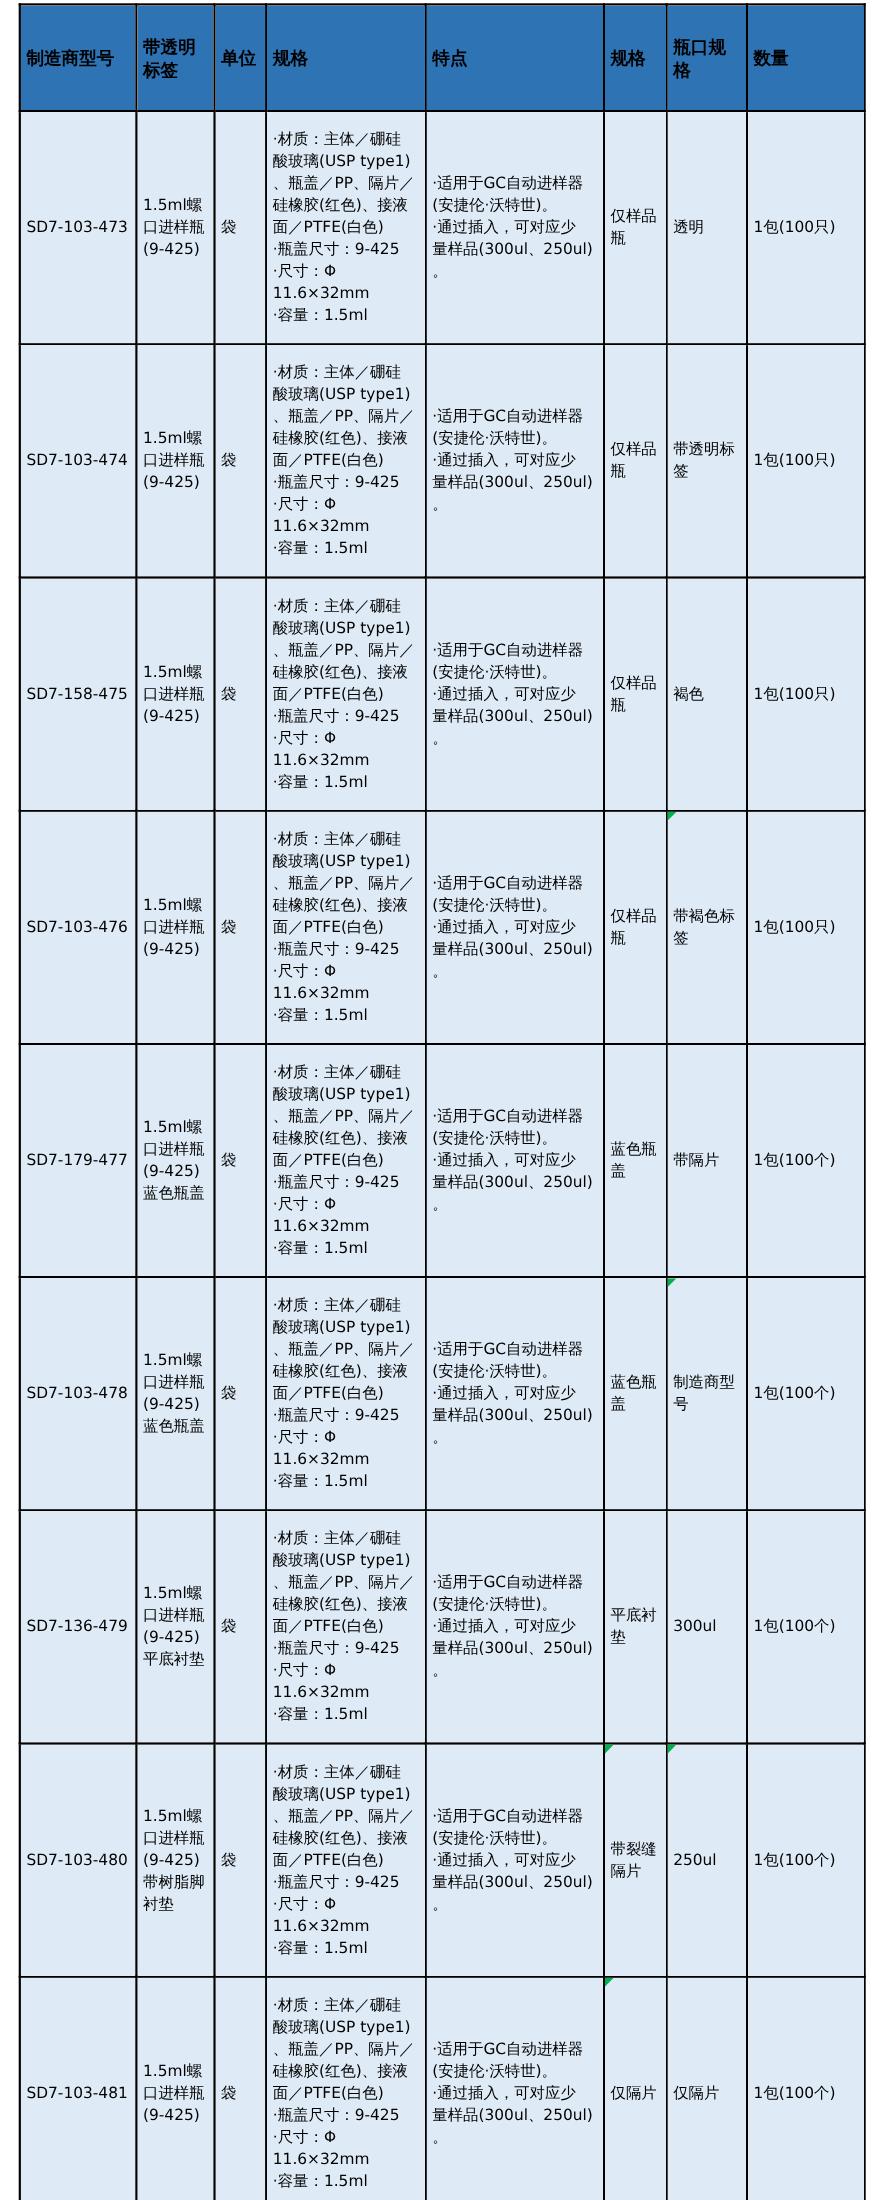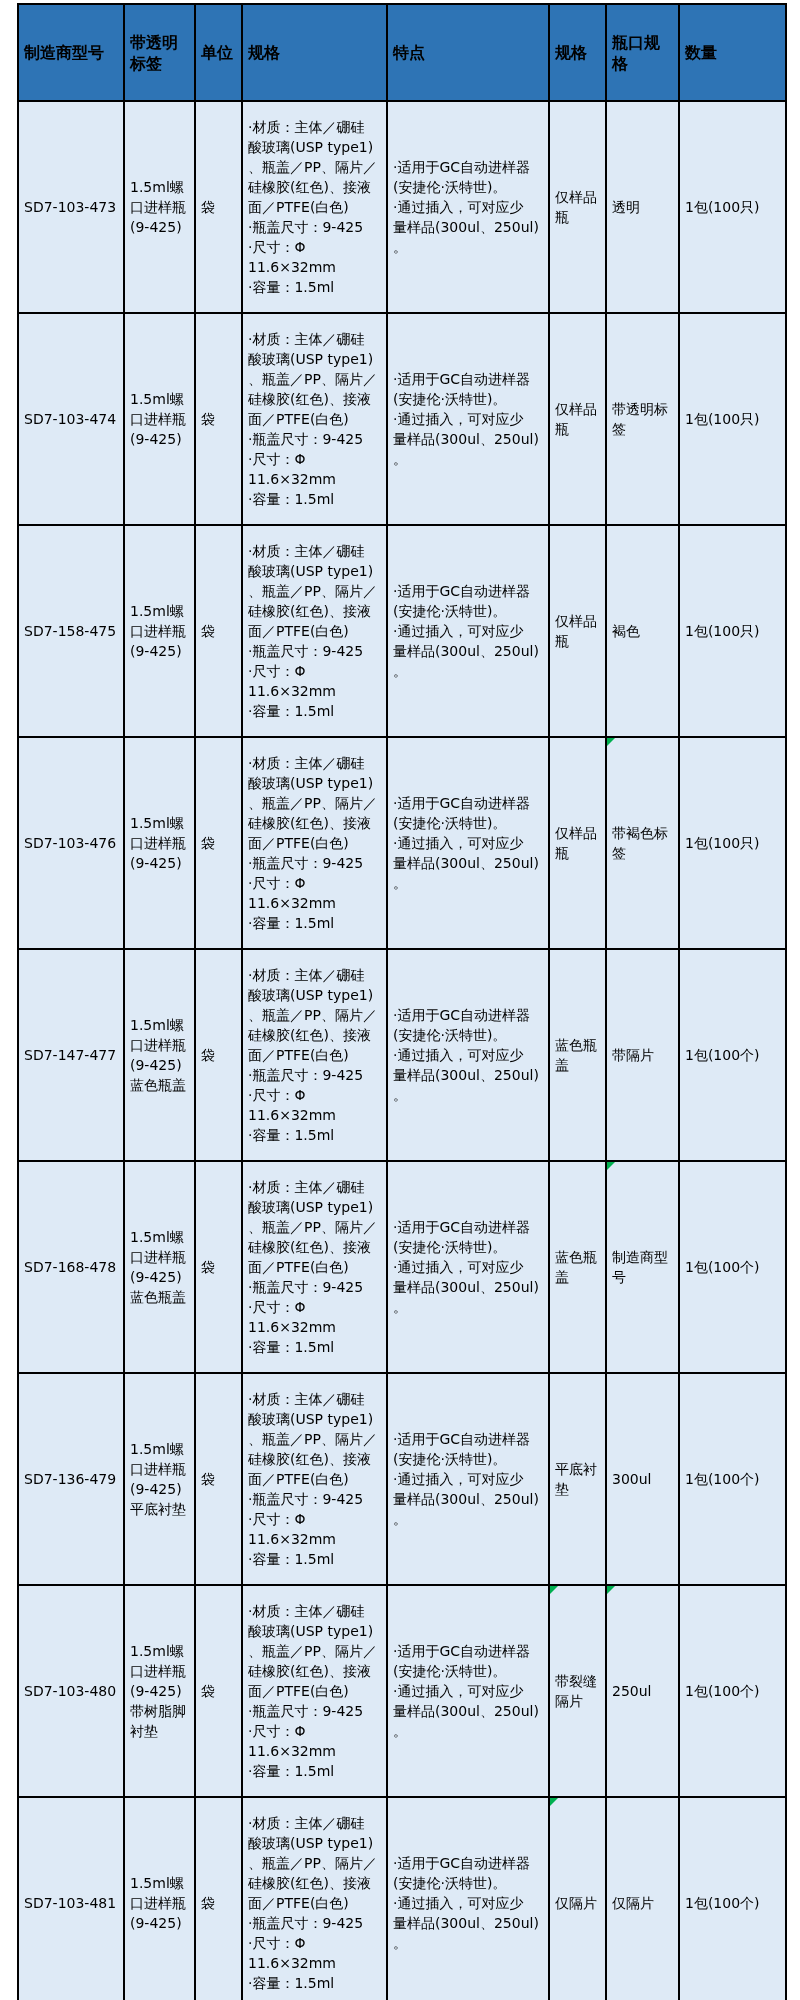--- a/index.html
+++ b/index.html
@@ -161,21 +161,21 @@
         <td><span>·适用于GC自动进样器
 (安捷伦·沃特世)。
 ·通过插入，可对应少
 量样品(300ul、250ul)
 。</span></td>
         <td><span>仅样品瓶</span></td>
         <td><span class="marker"></span><span>带褐色标签</span></td>
         <td><span>1包(100只)</span></td>
       </tr>
       <tr>
-        <td><span>SD7-147-477</span></td>
+        <td><span>SD7-179-477</span></td>
         <td><span>1.5ml螺
 口进样瓶
 (9-425)
 蓝色瓶盖</span></td>
         <td><span>袋</span></td>
         <td><span>·材质：主体／硼硅
 酸玻璃(USP type1)
 、瓶盖／PP、隔片／
 硅橡胶(红色)、接液
 面／PTFE(白色)
@@ -186,21 +186,21 @@
         <td><span>·适用于GC自动进样器
 (安捷伦·沃特世)。
 ·通过插入，可对应少
 量样品(300ul、250ul)
 。</span></td>
         <td><span>蓝色瓶盖</span></td>
         <td><span>带隔片</span></td>
         <td><span>1包(100个)</span></td>
       </tr>
       <tr>
-        <td><span>SD7-168-478</span></td>
+        <td><span>SD7-103-478</span></td>
         <td><span>1.5ml螺
 口进样瓶
 (9-425)
 蓝色瓶盖</span></td>
         <td><span>袋</span></td>
         <td><span>·材质：主体／硼硅
 酸玻璃(USP type1)
 、瓶盖／PP、隔片／
 硅橡胶(红色)、接液
 面／PTFE(白色)

